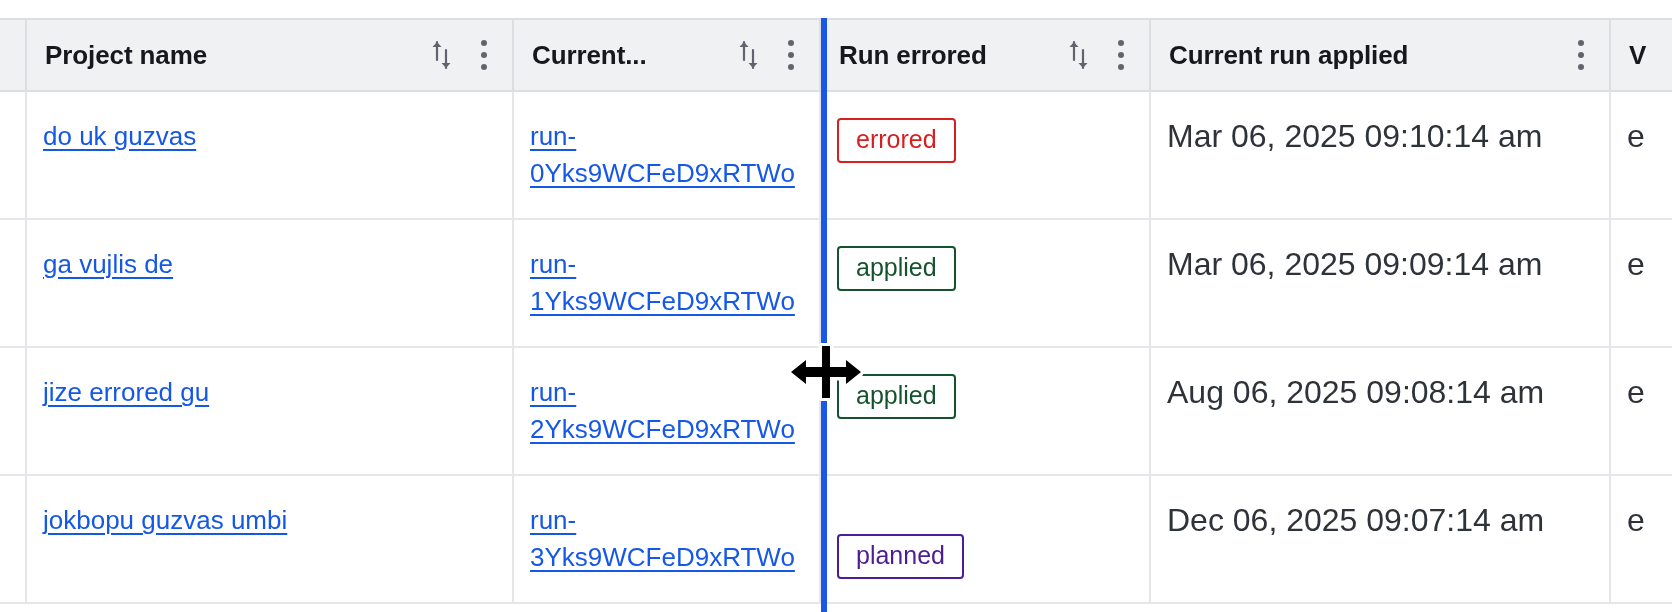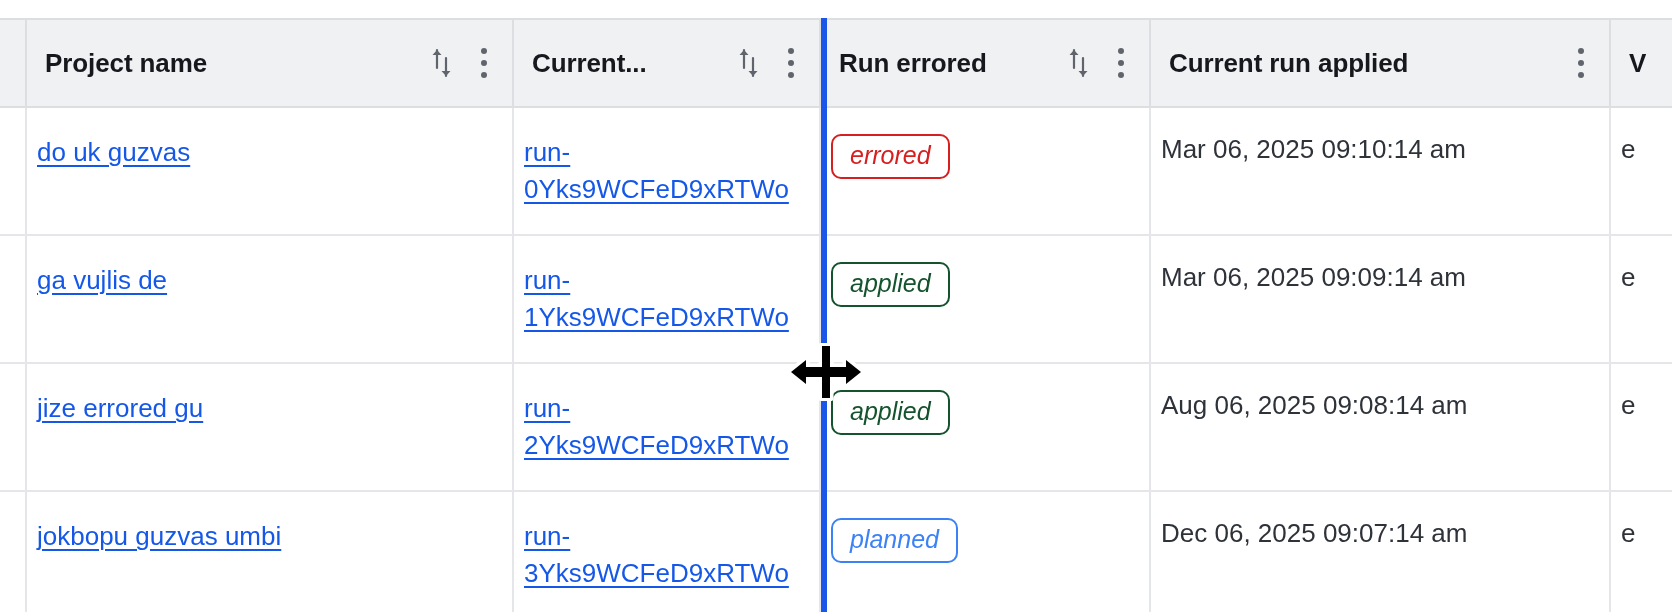--- a/index.html
+++ b/index.html
@@ -38,21 +38,21 @@
 
   
   thead tr {
     background: #f0f1f3;
   }
   th {
     background: #f0f1f3;
     border-top: 2px solid #dcdee1;
     border-bottom: 2px solid #dcdee1;
     border-right: 2px solid #dcdee1;
-    height: 88px;
+    height: 72px;
     padding: 0 18px;
     vertical-align: middle;
     text-align: left;
     font-weight: 700;
     color: #16181d;
     font-size: 26px;
     box-sizing: border-box;
   }
   th.spacer-col {
     padding: 0;
@@ -101,21 +101,21 @@
     height: 6px;
     border-radius: 50%;
     background: #60646c;
   }
 
   
   tbody td {
     border-bottom: 2px solid #e4e6e9;
     border-right: 2px solid #e4e6e9;
     height: 128px;
-    padding: 0 10px;
+    padding: 0 16px;
     vertical-align: top;
     box-sizing: border-box;
     color: #2b2f36;
     font-size: 26px;
   }
   tbody td.spacer-col {
     padding: 0;
   }
   .cell-pad {
     padding-top: 26px;
@@ -126,38 +126,37 @@
     text-underline-offset: 4px;
     text-decoration-thickness: 2px;
     cursor: pointer;
     line-height: 1.42;
     word-break: break-word;
     display: inline;
   }
   .ts-text {
     color: #2e3239;
     white-space: nowrap;
-    font-size: 26px;
+    font-size: 32px;
   }
 
   
   .badge {
     display: inline-block;
-    border-radius: 10px;
+    border-radius: 4px;
     border: 2px solid currentColor;
     padding: 7px 17px 9px;
     font-size: 25px;
     line-height: 1;
     background: #ffffff;
     white-space: nowrap;
-    font-style: italic;
   }
   .badge.errored  { color: #d61f1f; }
   .badge.applied  { color: #14532d; }
-  .badge.planned  { color: #3b82f6; }
+  .badge.planned  { color: #4c1d95; margin-top: 32px; }
 
   
   .resize-line {
     position: absolute;
     top: 18px;
     left: 821px;
     width: 6px;
     height: 594px;
     background: #1a56e8;
     z-index: 30;

